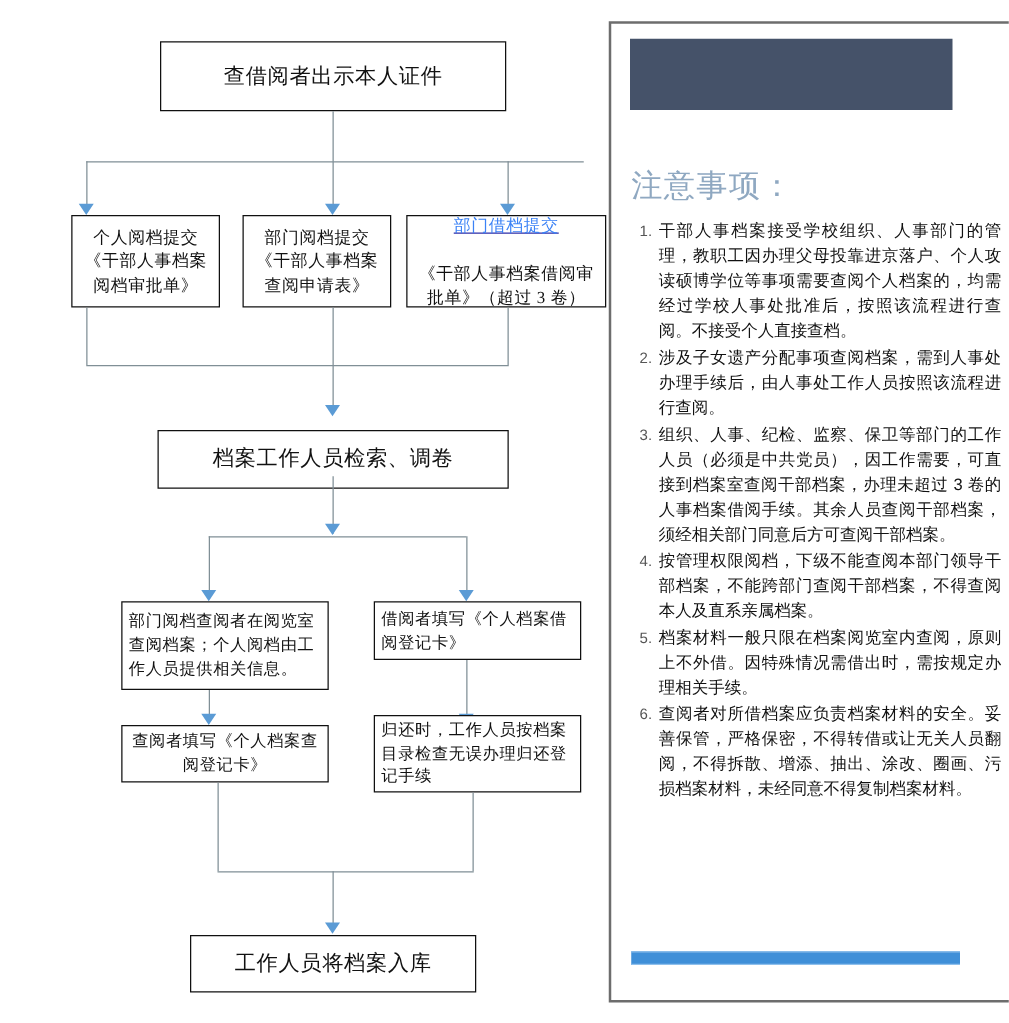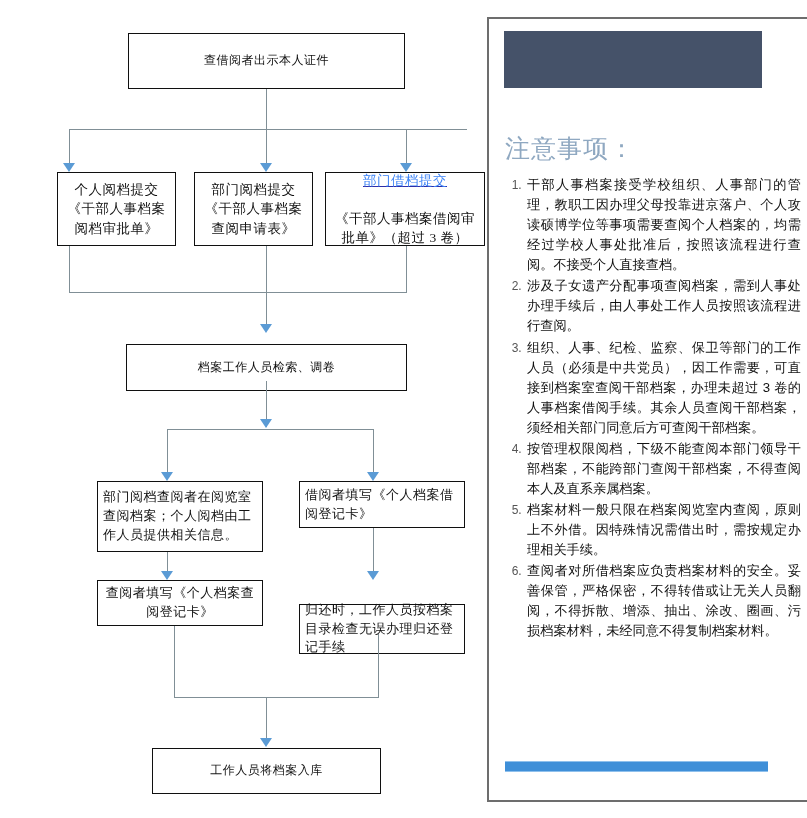--- a/index.html
+++ b/index.html
@@ -31,21 +31,21 @@
     display: flex;
     align-items: center;
     justify-content: center;
     text-align: center;
     padding: 3px 5px;
     font-family: "Liberation Serif", "DejaVu Serif", serif;
     letter-spacing: 0.5px;
   }
   .node span { display: block; width: 100%; }
 
-  .n-main   { font-size: 12px; line-height: 1.3; }
+  .n-main   { font-size: 17px; line-height: 1.3; }
   .n-sub    { font-size: 13.5px; line-height: 1.42; }
   .n-small  { font-size: 13px; line-height: 1.45; }
 
   .n-sub .blue-underline,
   .blue-underline {
     color: #3b82f6;
     text-decoration: underline;
     text-decoration-color: #2e2ea8;
   }
 
@@ -191,21 +191,21 @@
   <div class="vline" style="left:167px; top:552px; height:24px;"></div>
   <div class="arrow" style="left:161px; top:571px;"></div>
 
   <div class="vline" style="left:373px; top:528px; height:48px;"></div>
   <div class="arrow" style="left:367px; top:571px;"></div>
 
   <div class="node n-small" style="left:97px; top:580px; width:166px; height:46px;">
     <span>查阅者填写《个人档案查阅登记卡》</span>
   </div>
 
-  <div class="node n-small" style="left:299px; top:572px; width:166px; height:50px; justify-content:flex-start; text-align:left;margin-top:32px;">
+  <div class="node n-small" style="left:299px; top:572px; width:166px; height:62px; justify-content:flex-start; text-align:left;">
     <span>归还时，工作人员按档案目录检查无误办理归还登记手续</span>
   </div>
 
   <div class="vline" style="left:174px; top:626px; height:71px;"></div>
   <div class="vline" style="left:378px; top:634px; height:63px;"></div>
   <div class="hline" style="left:174px; top:697px; width:205px;"></div>
   <div class="vline" style="left:266px; top:697px; height:44px;"></div>
   <div class="arrow" style="left:260px; top:738px;"></div>
 
   <div class="node n-main" style="left:152px; top:748px; width:229px; height:46px;">

